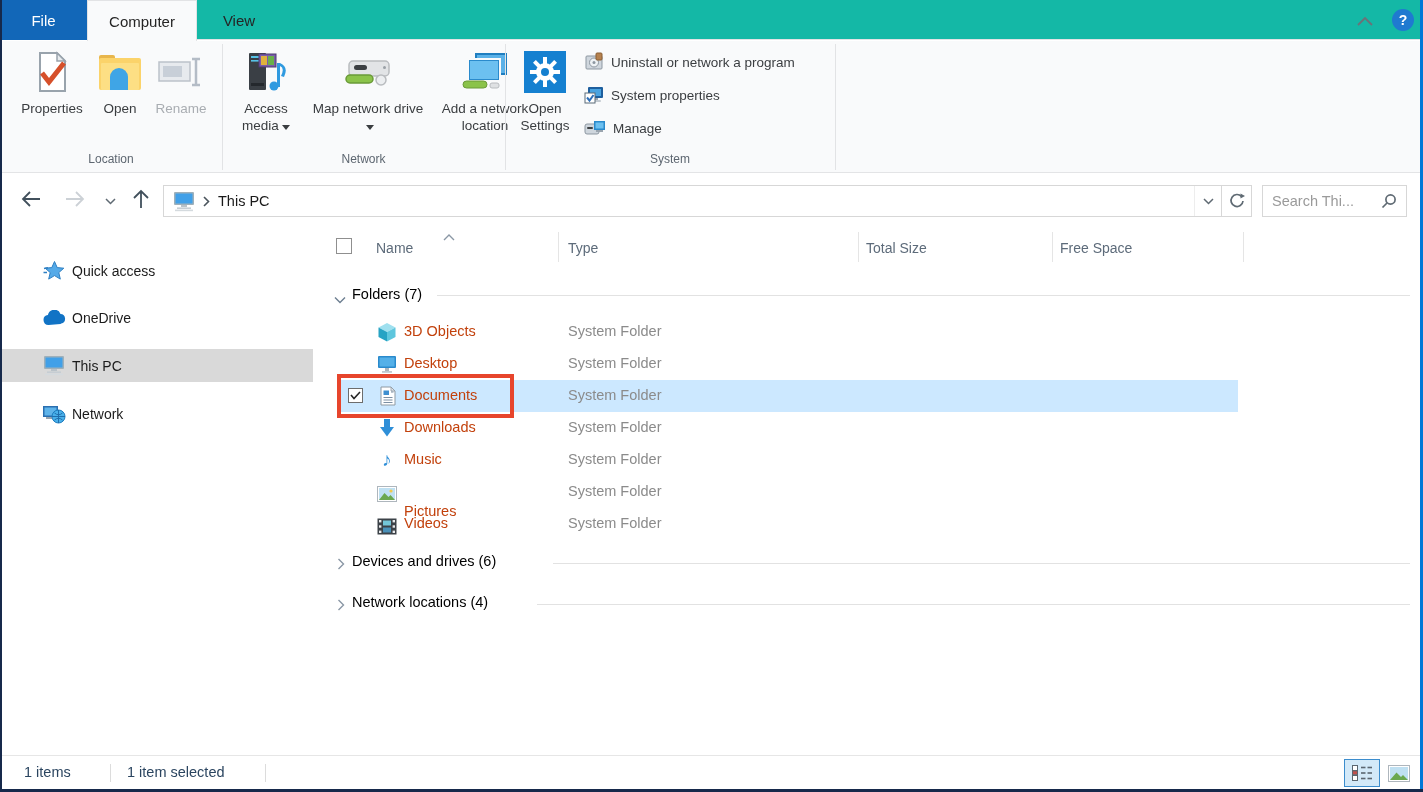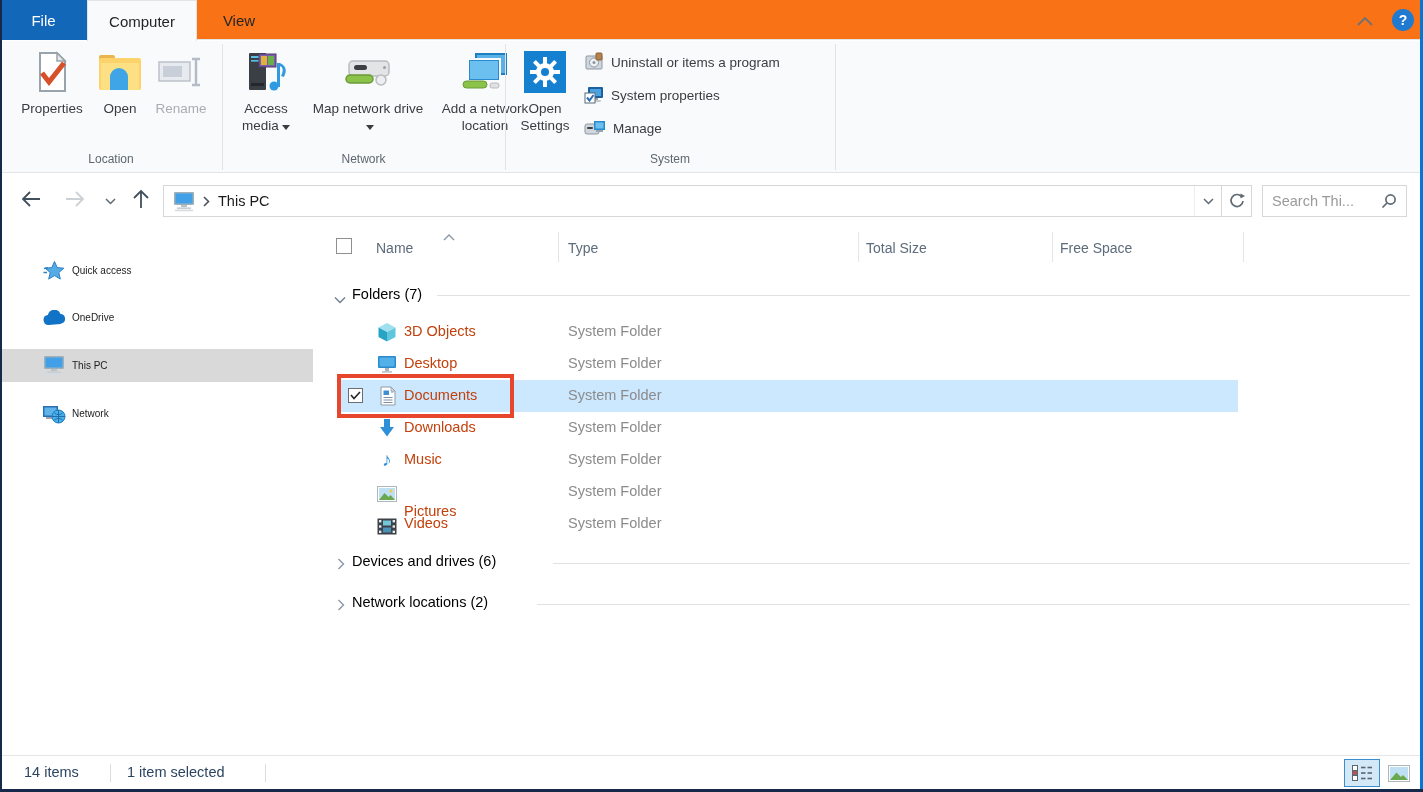--- a/index.html
+++ b/index.html
@@ -6,21 +6,21 @@
   body { font-family:"Liberation Sans", sans-serif; background:#fff; }
   .screen { position:relative; width:1423px; height:792px; background:#fff; overflow:hidden; }
   .abs { position:absolute; }
 
   
   .win-border-left { left:0; top:0; width:2px; height:792px; background:#16294b; z-index:50; }
   .win-border-right { left:1420px; top:0; width:3px; height:792px; background:#0078d7; z-index:50; }
   .win-border-bottom { left:0; top:789px; width:1423px; height:3px; background:#16294b; z-index:50; }
 
   
-  .tabstrip { left:0; top:0; width:1423px; height:40px; background:#f97316; border-bottom:1px solid #e2e3e5; }
+  .tabstrip { left:0; top:0; width:1423px; height:40px; background:#14b8a6; border-bottom:1px solid #e2e3e5; }
   .tab { position:absolute; top:0; height:40px; display:flex; align-items:center; justify-content:center; font-size:15px; color:#252525; cursor:default; }
   .tab-file { left:0; width:87px; background:#1267b8; color:#fff; }
   .tab-computer { left:87px; width:110px; height:41px; background:#f9fafb; border:1px solid #e2e3e5; border-bottom:none; z-index:2; }
   .tab-view { left:197px; width:84px; }
 
   
   .ribbon { left:0; top:41px; width:1423px; height:132px; background:#f9fafb; border-bottom:1px solid #e3e4e6; }
   .rib-sep { position:absolute; top:3px; width:1px; height:126px; background:#e2e3e5; }
   .bigbtn { position:absolute; top:5px; display:flex; flex-direction:column; align-items:center; justify-content:flex-start; cursor:default; }
   .bigbtn .ic { height:52px; display:flex; align-items:center; justify-content:center; }
@@ -37,21 +37,21 @@
   .addr-dd { position:absolute; right:0; top:0; width:27px; height:30px; border-left:1px solid #ededed; display:flex; align-items:center; justify-content:center; }
   .refreshbox { position:absolute; left:1221px; top:12px; width:31px; height:32px; border:1px solid #d7d7d7; background:#fff; display:flex; align-items:center; justify-content:center; }
   .searchbox { position:absolute; left:1262px; top:12px; width:145px; height:32px; border:1px solid #d7d7d7; background:#fff; display:flex; align-items:center; }
   .searchbox input { border:none; outline:none; flex:1; margin-left:9px; font-size:14.5px; font-family:"Liberation Sans",sans-serif; color:#1a1a1a; min-width:0; }
   .searchbox input::placeholder { color:#9a9a9a; }
   .addr-text { font-size:14.5px; color:#1a1a1a; margin-left:8px; }
 
   
   .side-item { position:absolute; left:0; width:317px; height:33px; display:flex; align-items:center; cursor:default; }
   .side-item .sic { width:24px; margin-left:42px; display:flex; justify-content:center; }
-  .side-item .slbl { font-size:10px; color:#1b1b1b; margin-left:6px; }
+  .side-item .slbl { font-size:14px; color:#1b1b1b; margin-left:6px; }
   .side-sel { background:#d9d9d9; }
 
   
   .colhead { position:absolute; top:240px; font-size:14px; color:#5d6b7a; }
   .colsep { position:absolute; top:232px; width:1px; height:30px; background:#e5e5e5; }
 
   
   .grp-label { position:absolute; font-size:14.5px; color:#000000; }
   .grp-line { position:absolute; height:1px; background:#e2e2e2; }
 
@@ -205,21 +205,21 @@
       </span>
       <span class="lbl">Open Settings</span>
     </div>
     <div class="smallitem" style="left:584px; top:9px;">
       <svg width="20" height="20" viewBox="0 0 20 20">
           <rect x="2" y="4" width="16" height="13" rx="1" fill="#cfd6dd" stroke="#8d97a1"></rect>
           <circle cx="10" cy="10.5" r="4.5" fill="#eef2f5" stroke="#8d97a1"></circle>
           <circle cx="10" cy="10.5" r="1.5" fill="#8d97a1"></circle>
           <rect x="12" y="1" width="6" height="7" rx="1" fill="#b5814f" stroke="#8a5f35"></rect>
         </svg>
-      <span>Uninstall or items a program</span>
+      <span>Uninstall or network a program</span>
     </div>
     <div class="smallitem" style="left:584px; top:42px;">
       <svg width="20" height="20" viewBox="0 0 20 20">
           <rect x="4" y="2" width="15" height="11" rx="1" fill="#1e5f9e"></rect>
           <rect x="6" y="4" width="11" height="7" fill="#4aa3e0"></rect>
           <rect x="10" y="13" width="4" height="2" fill="#9aa4ae"></rect>
           <rect x="7" y="15" width="10" height="2" rx="1" fill="#c3cad1"></rect>
           <rect x="1" y="8" width="10" height="10" fill="#fff" stroke="#5a6a78"></rect>
           <path d="M3 12.5 l2.5 3 L9.5 10" stroke="#2f6fb8" stroke-width="2" fill="none"></path>
         </svg>
@@ -462,25 +462,25 @@
       </svg>
   </div>
   <div class="grp-label" style="left:352px; top:553px;">Devices and drives (6)</div>
   <div class="grp-line" style="left:553px; top:563px; width:857px;"></div>
 
   <div class="abs" style="left:337px; top:597px;">
     <svg width="8" height="12" viewBox="0 0 8 12">
         <polyline points="1.5,1 6.5,6 1.5,11" fill="none" stroke="#8a97a5" stroke-width="1.4"></polyline>
       </svg>
   </div>
-  <div class="grp-label" style="left:352px; top:594px;">Network locations (2)</div>
+  <div class="grp-label" style="left:352px; top:594px;">Network locations (4)</div>
   <div class="grp-line" style="left:537px; top:604px; width:873px;"></div>
 
   <div class="abs statusbar">
-    <span class="status-text" style="left:24px;">14 items</span>
+    <span class="status-text" style="left:24px;">1 items</span>
     <div class="status-div" style="left:110px;"></div>
     <span class="status-text" style="left:127px;">1 item selected</span>
     <div class="status-div" style="left:265px;"></div>
     <div class="viewbtn active" style="left:1344px;">
       <svg width="22" height="19" viewBox="0 0 22 19">
           <g stroke="#5b6670" fill="#fff">
             <rect x="1.5" y="1.5" width="5" height="5"></rect>
             <rect x="1.5" y="11.5" width="5" height="5"></rect>
           </g>
           <rect x="1.5" y="6.8" width="5" height="4" fill="#c0504d" stroke="#5b6670"></rect>

